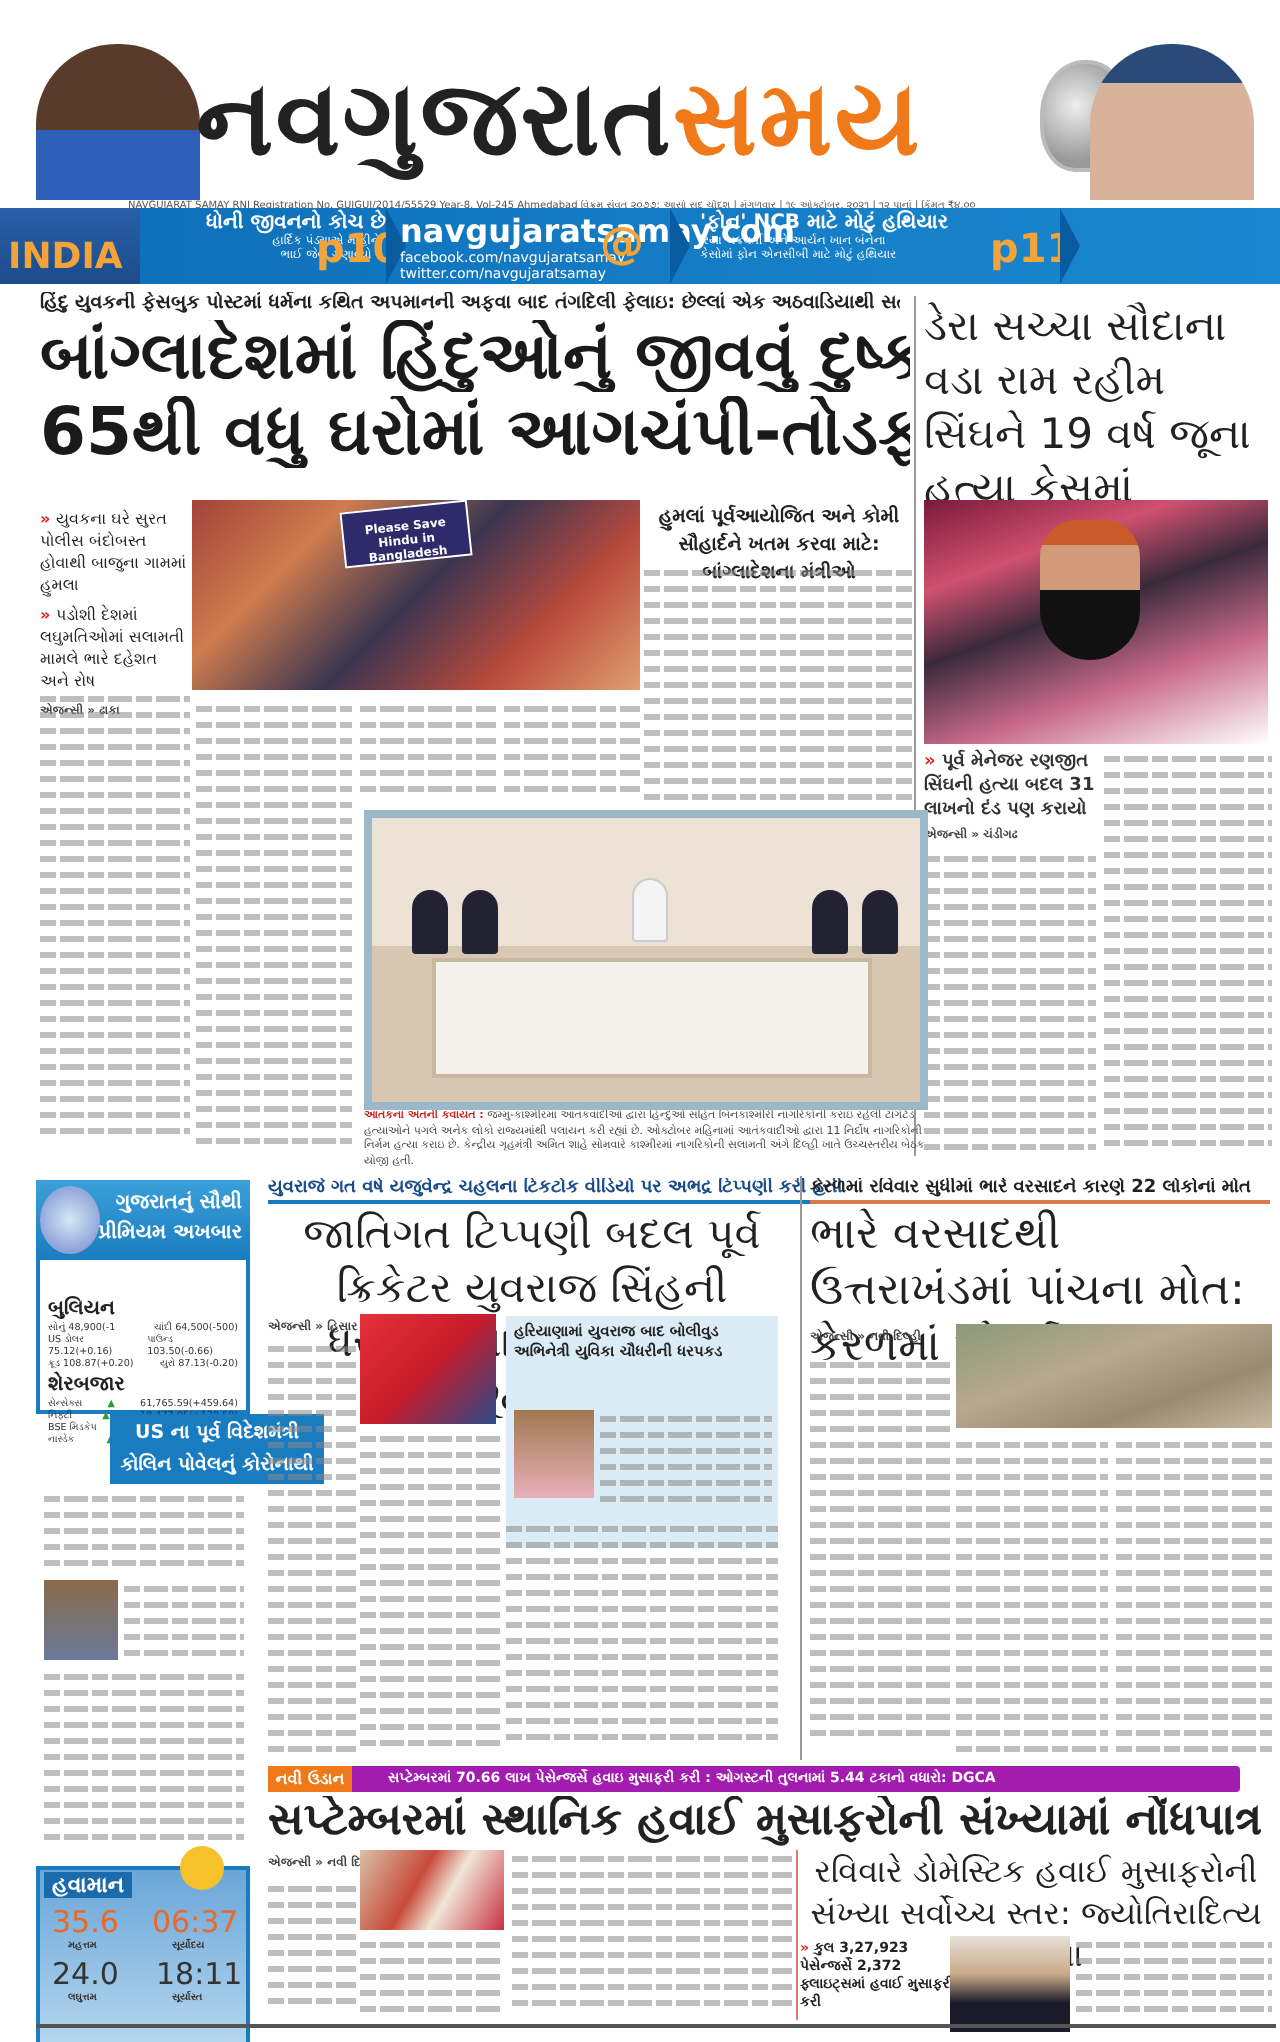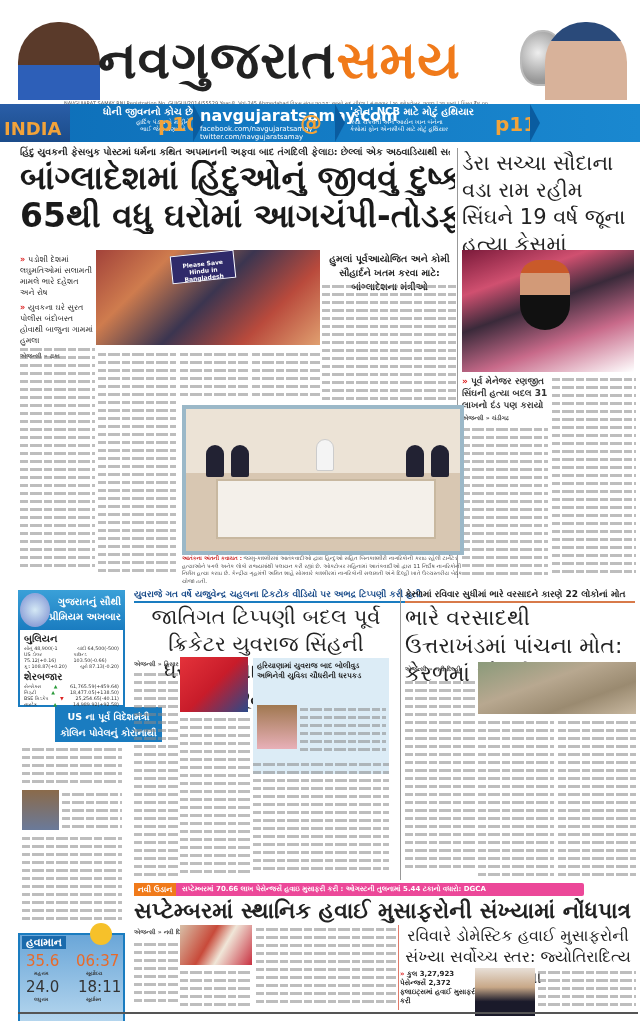--- a/index.html
+++ b/index.html
@@ -53,21 +53,21 @@
   .ram-bullet { position: absolute; left: 462px; top: 375px; width: 88px; font-size: 9px; font-weight: bold; line-height: 12px; color: #333; }
   .ram-bullet::before { content: "» "; color: #d22; }
 
   .meeting { position: absolute; left: 182px; top: 405px; width: 282px; height: 150px; background: linear-gradient(#ece3d6 0 45%,#d8c7b2 45% 100%); border: 4px solid #9bb8c8; }
   .meeting .tbl { position: absolute; left: 30px; top: 70px; width: 220px; height: 60px; background: #f4f0ea; border: 2px solid #c8b8a0; }
   .meeting .person { position: absolute; top: 36px; width: 18px; height: 32px; border-radius: 9px 9px 2px 2px; background: #223; }
   .caption-kicker { color: #c22; font-weight: bold; }
   .caption { position: absolute; left: 182px; top: 555px; width: 282px; font-size: 5.5px; line-height: 7.5px; color: #444; height: 28px; overflow: hidden; }
   .premium { position: absolute; left: 18px; top: 590px; width: 107px; height: 40px; background: linear-gradient(#3aa0d8,#1a7cc0); color: #fff; font-size: 10px; font-weight: bold; text-align: right; padding: 4px 4px 0 30px; line-height: 15px; }
   .lion-sm { position: absolute; left: 20px; top: 593px; width: 30px; height: 34px; border-radius: 50%; background: radial-gradient(circle,#fff,#aad 70%); opacity: .8; }
-  .market { position: absolute; left: 18px; top: 630px; width: 107px; height: 77px; border: 2px solid #1a7cc0; border-top: none; background: #fff; padding: 2px 4px; }
+  .market { position: absolute; left: 18px; top: 630px; width: 107px; height: 77px; border: 2px solid #1a7cc0; border-top: none; background: #fff; padding: 18px 4px; }
   .market h4 { font-size: 10px; font-weight: bold; color: #222; line-height: 14px; }
   .market .row { display: flex; justify-content: space-between; font-size: 4.8px; line-height: 6px; color: #333; }
   .market .up { color: #2a9a3a; font-weight: bold; }
   .market .dn { color: #d22; font-weight: bold; }
   .colin-head { position: absolute; left: 18px; top: 707px; width: 107px; height: 35px; background: #1a7cc0; color: #fff; font-size: 9.5px; font-weight: bold; text-align: center; line-height: 16px; padding-top: 2px; margin-left: 37px; }
   .colin-photo { position: absolute; left: 22px; top: 790px; width: 37px; height: 40px; background: linear-gradient(#8a6a4a,#6a7a9a); }
   .weather { position: absolute; left: 18px; top: 933px; width: 107px; height: 95px; background: linear-gradient(#6aa6d8,#b8d8ef); border: 2px solid #1a7cc0; }
   .weather .wt { position: absolute; left: 2px; top: 1px; color: #fff; font-size: 11px; font-weight: bold; background: #1a6aac; padding: 0 4px; }
   .weather .sun { position: absolute; left: 70px; top: -12px; width: 22px; height: 22px; border-radius: 50%; background: #f6c12a; }
   .wv { position: absolute; font-size: 15px; line-height: 16px; }
@@ -77,21 +77,21 @@
   .mid-head { position: absolute; left: 134px; top: 604px; width: 348px; font-size: 21px; line-height: 27px; color: #222; text-align: center; }
   .photo-yuv { left: 180px; top: 657px; width: 68px; height: 55px; background: linear-gradient(135deg,#e4323a 0%,#c81c2a 50%,#2a4a8a 100%); }
   .yuv-box { position: absolute; left: 253px; top: 658px; width: 136px; height: 116px; background: #dcecf6; padding: 3px 4px; }
   .yuv-box h5 { font-size: 7.5px; font-weight: bold; line-height: 10px; color: #222; }
   .photo-girl { position: absolute; left: 257px; top: 705px; width: 40px; height: 44px; background: linear-gradient(#a07850,#e8b0b8); }
 
   .right-kicker { position: absolute; left: 405px; top: 589px; width: 230px; font-size: 9px; font-weight: bold; color: #222; border-bottom: 2px solid #d87a4a; white-space: nowrap; overflow: hidden; padding-bottom: 1px; }
   .right-head { position: absolute; left: 405px; top: 604px; width: 232px; font-size: 22px; line-height: 28px; color: #222; }
   .photo-flood { left: 478px; top: 662px; width: 158px; height: 52px; background: linear-gradient(160deg,#8a9a7a 0%,#b8a890 40%,#9a8a70 70%,#c8b8a0 100%); }
 
-  .air-banner { position: absolute; left: 134px; top: 883px; width: 450px; height: 13px; background: #ec4899; color: #fff; font-size: 7px; font-weight: bold; white-space: nowrap; padding-left: 48px; line-height: 13px; border-radius: 2px; }
+  .air-banner { position: absolute; left: 134px; top: 883px; width: 486px; height: 13px; background: #a21caf; color: #fff; font-size: 7px; font-weight: bold; white-space: nowrap; padding-left: 60px; line-height: 13px; border-radius: 2px; }
   .air-tag { position: absolute; left: 134px; top: 883px; width: 42px; height: 13px; background: #f07a1a; color: #fff; font-size: 8px; font-weight: bold; text-align: center; line-height: 13px; }
   .air-head { position: absolute; left: 134px; top: 898px; width: 502px; font-size: 22px; font-weight: bold; line-height: 26px; color: #222; white-space: nowrap; overflow: hidden; }
   .photo-air { left: 180px; top: 925px; width: 72px; height: 40px; background: linear-gradient(120deg,#d8c0a8 0%,#c84a3a 40%,#f0e6d8 60%,#c83040 100%); }
   .air-sub { position: absolute; left: 400px; top: 925px; width: 236px; font-size: 16px; line-height: 21px; color: #222; text-align: center; }
   .air-bullet { position: absolute; left: 400px; top: 970px; width: 80px; font-size: 7px; font-weight: bold; line-height: 9px; color: #222; }
   .air-bullet::before { content: "» "; color: #d22; }
   .photo-scindia { left: 475px; top: 968px; width: 60px; height: 48px; background: linear-gradient(#e8e0d8,#c8a888 40%,#1a1a2a 70%); }
 
   .bottom-rule { position: absolute; left: 18px; top: 1012px; width: 620px; height: 2px; background: #555; }
 </style>
@@ -131,22 +131,22 @@
 </div>
 <div class="promo-page" style="left:495px;">p11</div>
 <div class="chev" style="left:530px;"></div>
 
 <div class="kicker">હિંદુ યુવકની ફેસબુક પોસ્ટમાં ધર્મના કથિત અપમાનની અફવા બાદ તંગદિલી ફેલાઇ: છેલ્લાં એક અઠવાડિયાથી સતત હુમલાં</div>
 <div class="lead-head" style="top:160px;">બાંગ્લાદેશમાં હિંદુઓનું જીવવું દુષ્કર</div>
 <div class="lead-head" style="top:198px;">65થી વધુ ઘરોમાં આગચંપી-તોડફોડ</div>
 <div class="vrule" style="left:457px;top:148px;height:430px;"></div>
 
 <div class="bullets">
+  <div class="b">યુવકના ઘરે સુરત પોલીસ બંદોબસ્ત હોવાથી બાજુના ગામમાં હુમલા</div>
   <div class="b">પડોશી દેશમાં લઘુમતિઓમાં સલામતી મામલે ભારે દહેશત અને રોષ</div>
-  <div class="b">યુવકના ઘરે સુરત પોલીસ બંદોબસ્ત હોવાથી બાજુના ગામમાં હુમલા</div>
   <div class="byline">એજન્સી » ઢાકા</div>
 </div>
 
 <div class="photo photo-crowd">
   <div class="sign">Please Save Hindu in Bangladesh</div>
 </div>
 
 <div class="sub-head">હુમલાં પૂર્વઆયોજિત અને કોમી સૌહાર્દને ખતમ કરવા માટે: બાંગ્લાદેશના મંત્રીઓ</div>
 
 <div class="txt" style="left:20px;top:345px;width:75px;height:230px;">

